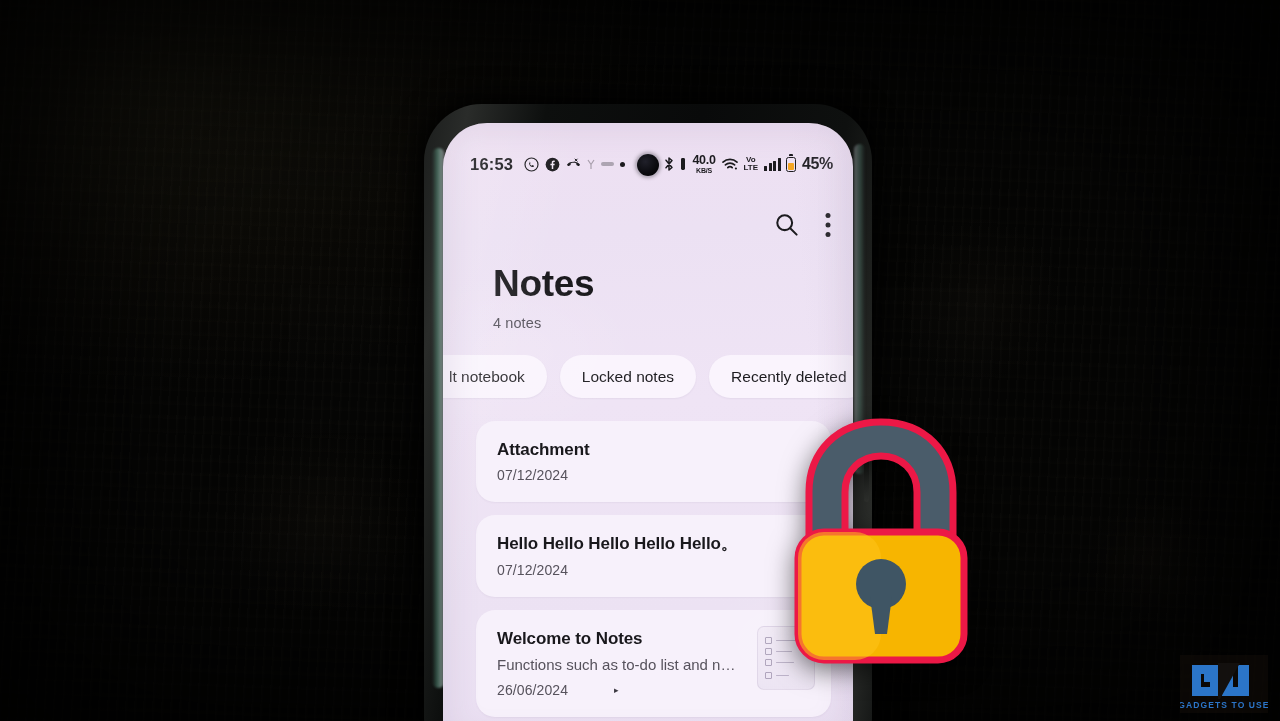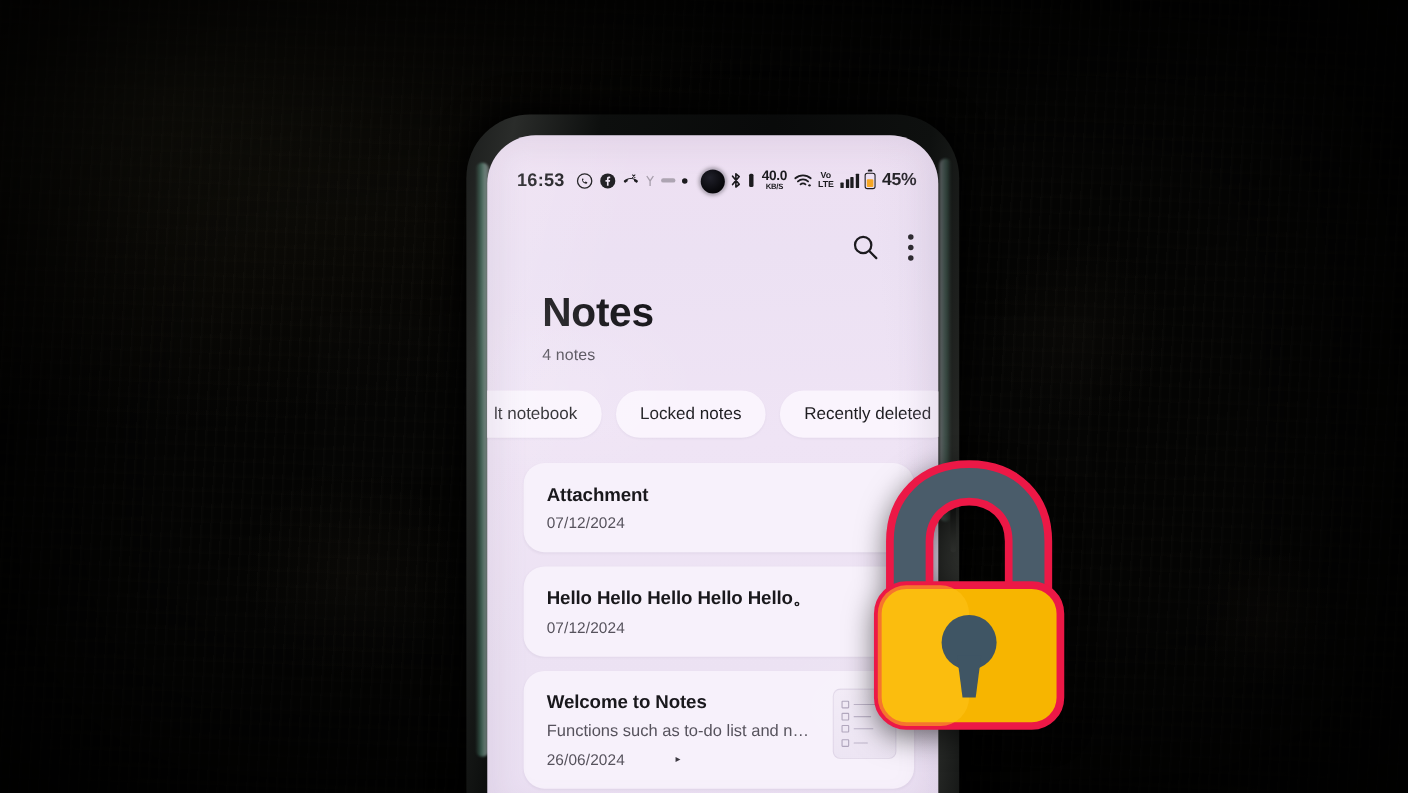--- a/index.html
+++ b/index.html
@@ -301,14 +301,27 @@
       <path d="M91 10 C135 10 163 40 163 80 L163 130 L127 130 L127 80 C127 58 111 44 91 44 C71 44 55 58 55 80 L55 130 L19 130 L19 80 C19 40 47 10 91 10 Z" fill="#4a5c6a" stroke="#ec1846" stroke-width="7" stroke-linejoin="round"></path>
 
       <rect x="8" y="120" width="166" height="128" rx="26" fill="#f7b500" stroke="#ec1846" stroke-width="7"></rect>
       <rect x="8" y="120" width="83" height="128" rx="26" fill="#ffc21a" opacity=".55"></rect>
 
       <circle cx="91" cy="172" r="25" fill="#3f5564"></circle>
       <path d="M80 184 L102 184 L97 222 L85 222 Z" fill="#3f5564"></path>
     </svg>
   </div>
 
+  <div id="wm">
+    <svg viewBox="0 0 88 58">
+      <rect x="0" y="0" width="88" height="58" fill="rgba(20,14,10,0.55)"></rect>
+      <g>
+        <path d="M12 10 h26 v9 h-17 v13 h9 v-5 h-6 v-8 h15 v22 h-27 z" fill="#2f7ed8"></path>
+      </g>
+      <g>
+        <path d="M58 10 h11 v31 h-27 v-31 h11 v22 h5 z" fill="#2f7ed8"></path>
+      </g>
+      <path d="M38 8 L60 8 L40 44 L38 44 Z" fill="#151210"></path>
+      <text x="44" y="53" font-family="Liberation Sans, sans-serif" font-size="8.5" font-weight="700" fill="#2f7ed8" text-anchor="middle" letter-spacing="1.1">GADGETS TO USE</text>
+    </svg>
+  </div>
 
 </div>
 
 </body></html>

